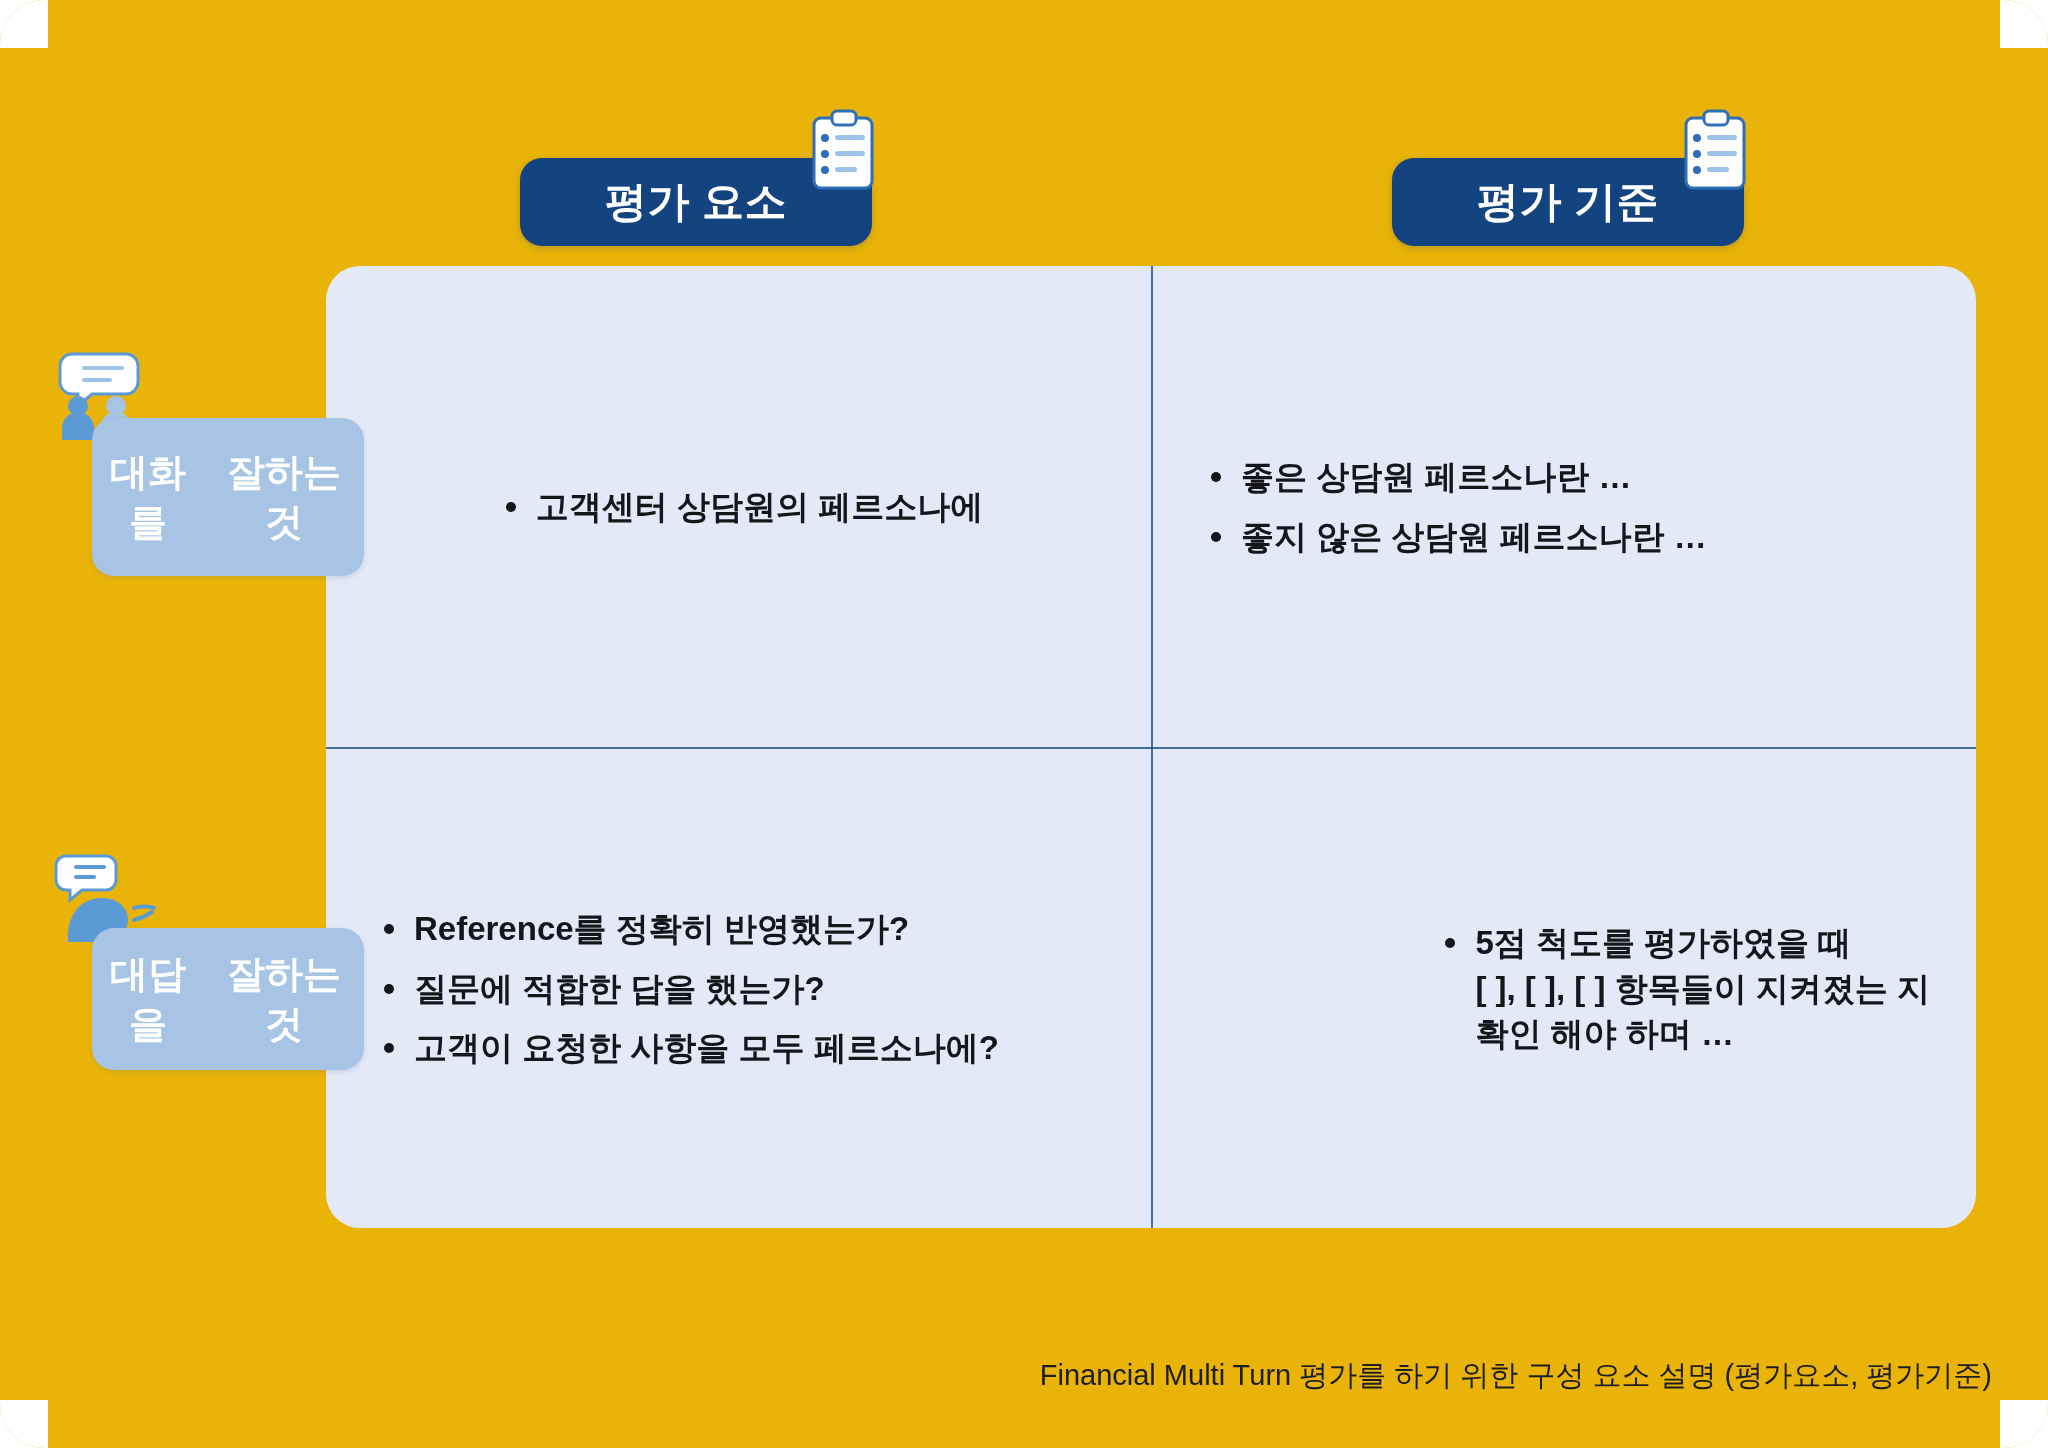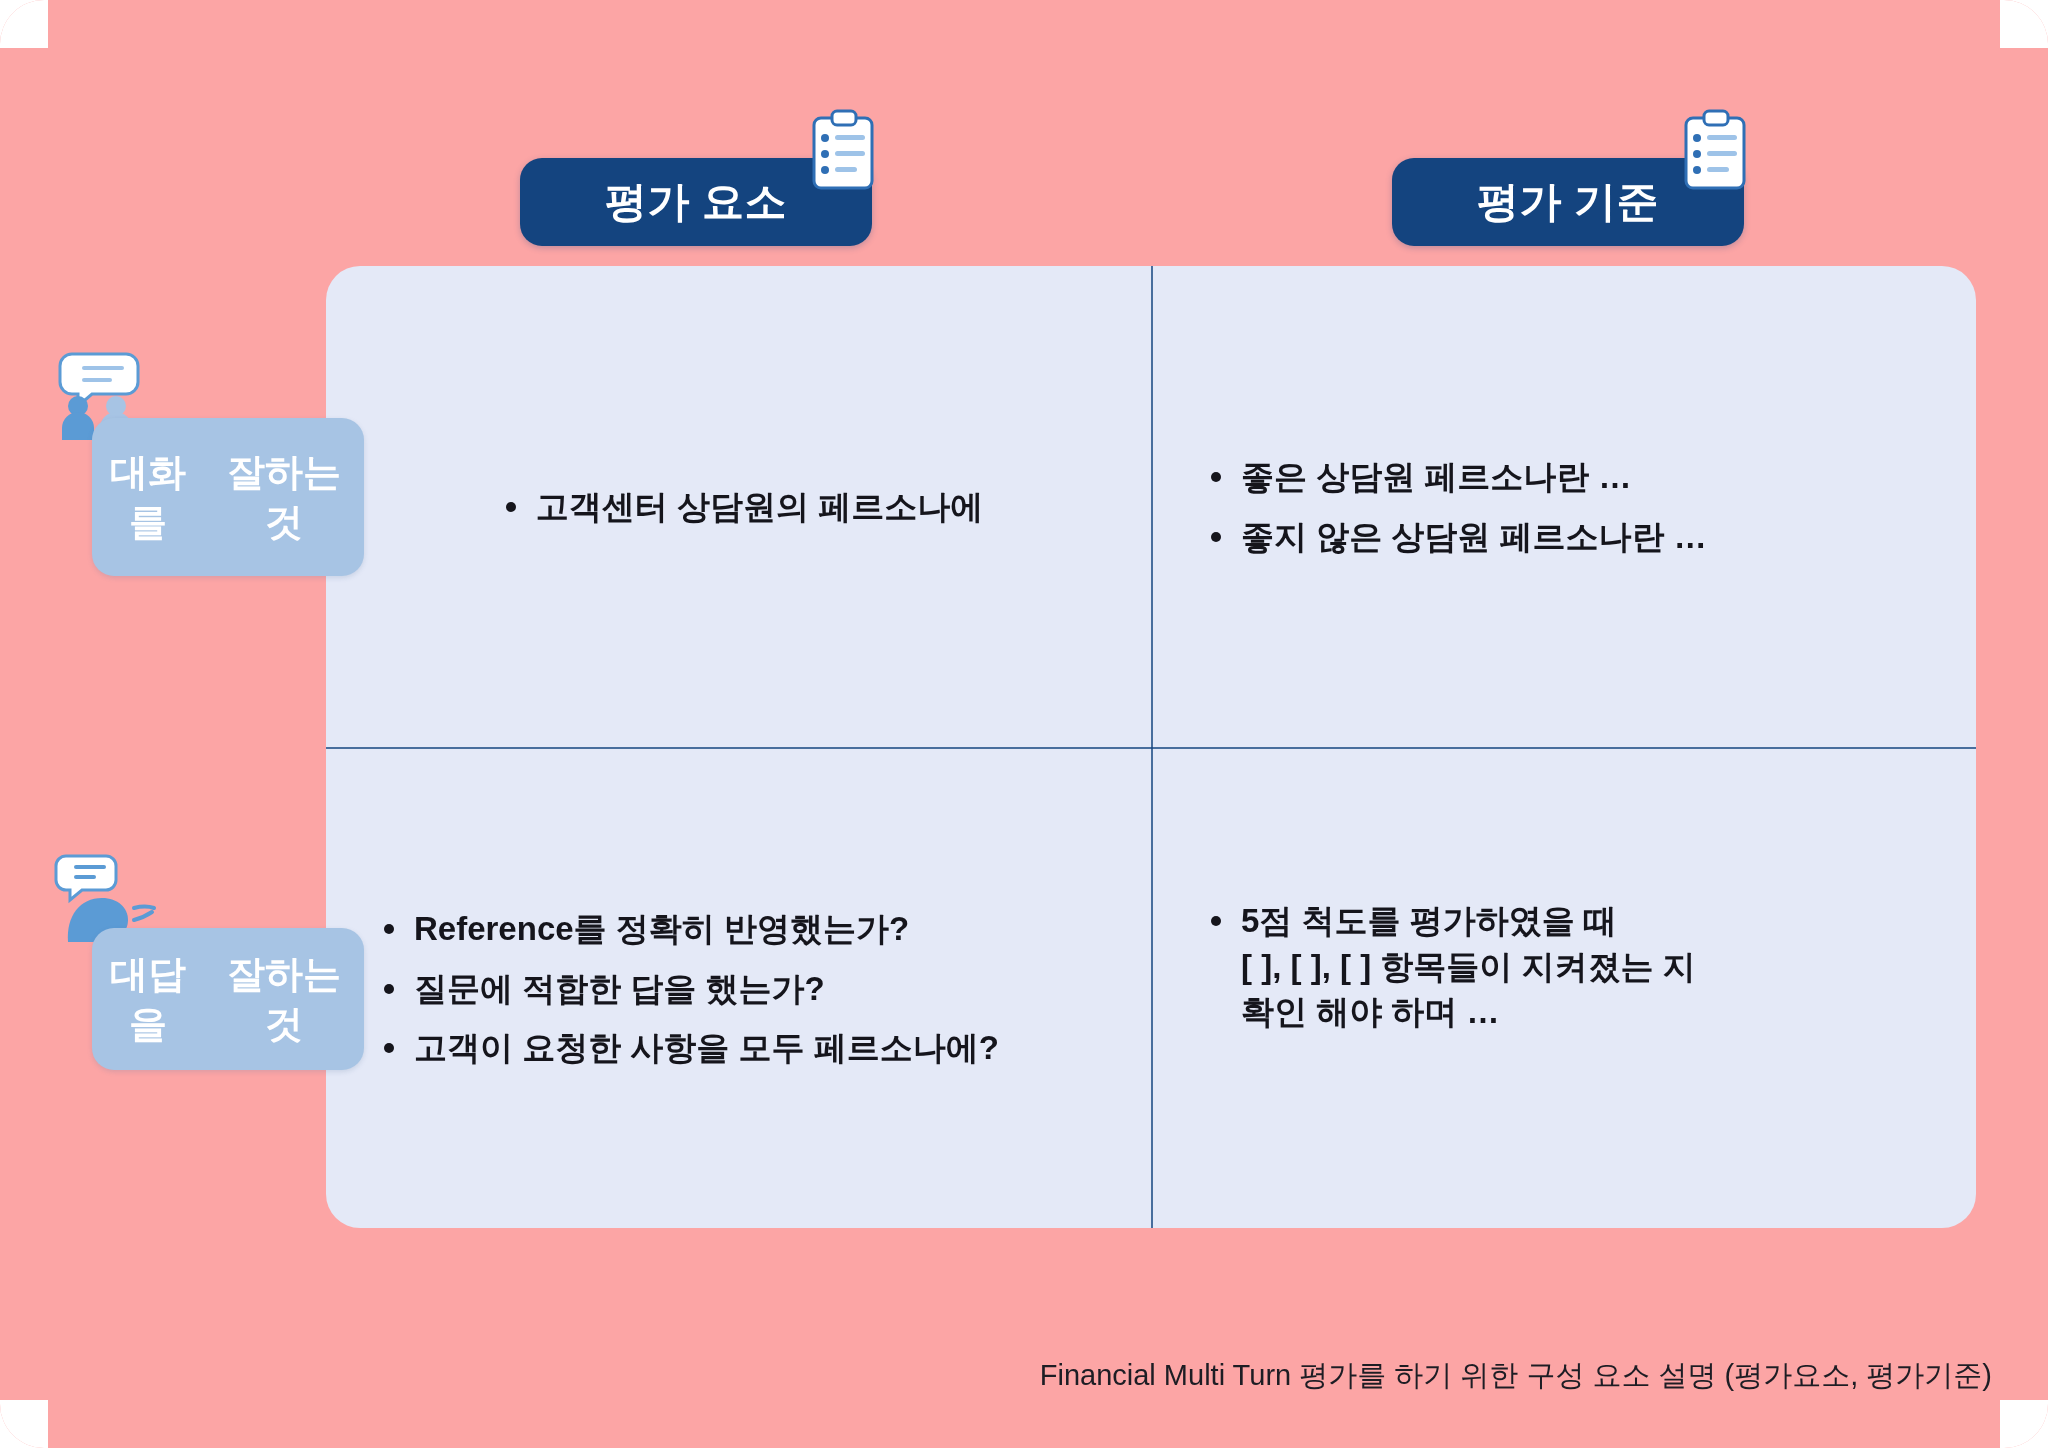--- a/index.html
+++ b/index.html
@@ -11,21 +11,21 @@
     width: 2048px;
     height: 1448px;
     font-family: "Liberation Sans", "DejaVu Sans", sans-serif;
     overflow: hidden;
   }
 
   .slide {
     position: relative;
     width: 2048px;
     height: 1448px;
-    background: #fca5a5;
+    background: #eab308;
     border-radius: 44px;
     box-sizing: border-box;
     overflow: hidden;
   }
 
   
   .col-header {
     position: absolute;
     background: #14447f;
     color: #ffffff;
@@ -83,21 +83,21 @@
     position: absolute;
     box-sizing: border-box;
     padding: 0 46px;
     display: flex;
     flex-direction: column;
     justify-content: center;
   }
   #cell-r1c1 { left: 0;     top: 0;    width: 825px; height: 481px; align-items: center; }
   #cell-r1c2 { left: 827px; top: 0;    width: 823px; height: 481px; }
   #cell-r2c1 { left: 0;     top: 483px; width: 825px; height: 479px; }
-  #cell-r2c2 { left: 827px; top: 461px; width: 823px; height: 479px; }
+  #cell-r2c2 { left: 827px; top: 483px; width: 823px; height: 479px; align-items: flex-end; }
 
   ul.bullets {
     list-style: none;
     margin: 0;
     padding: 0;
   }
   ul.bullets li {
     position: relative;
     padding-left: 42px;
     margin-bottom: 14px;

